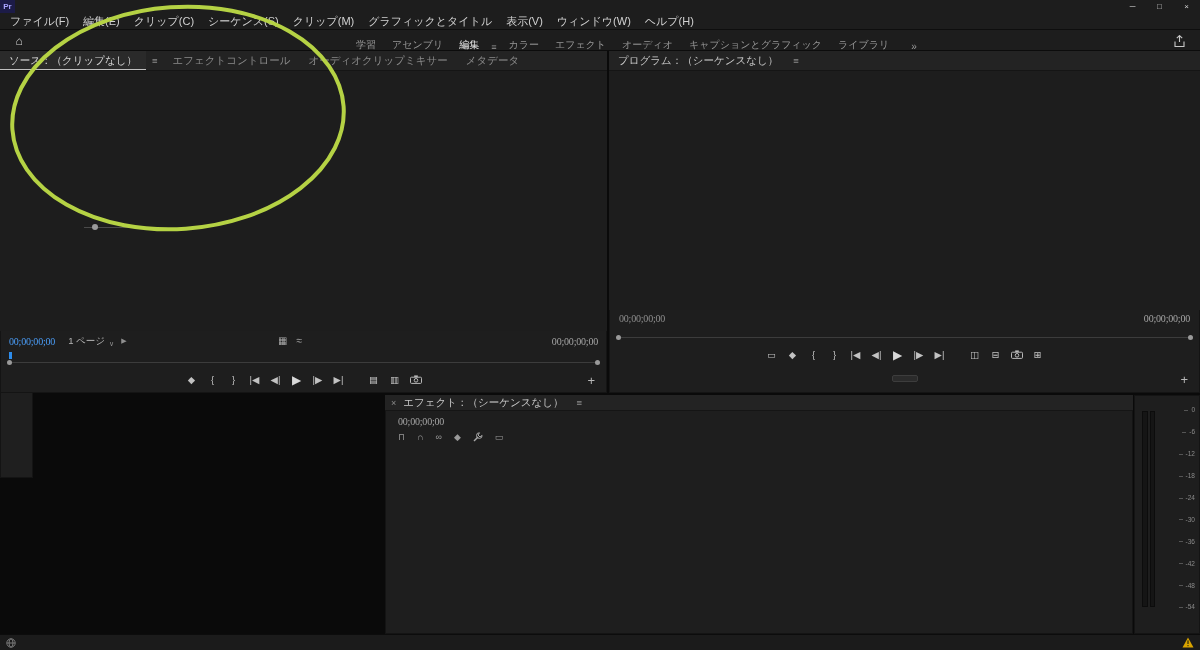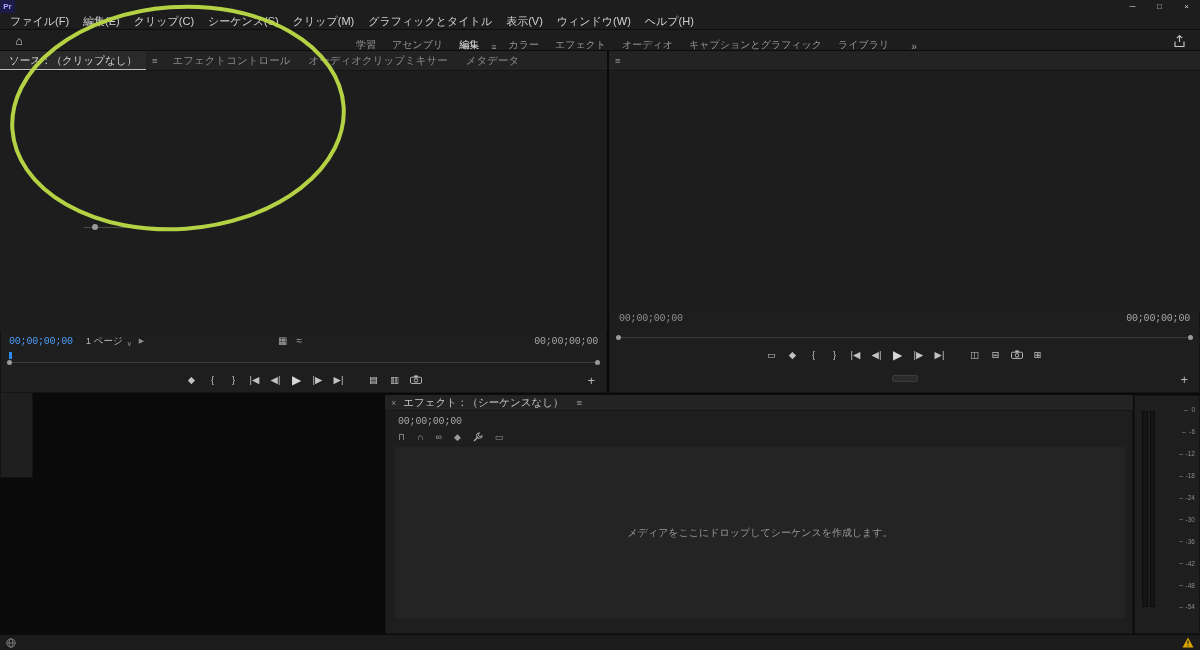--- a/index.html
+++ b/index.html
@@ -45,21 +45,21 @@
   #program-panel{left:609px;top:51px;width:591px;height:342px;display:flex;flex-direction:column}
   #project-panel{left:0;top:395px;width:350px;height:239px;border:1px solid #2d8ceb;background:#1f1f1f}
   #toolbar{left:351px;top:395px;width:33px;height:239px;background:#1f1f1f;box-shadow:inset 0 0 0 1px #141414;
     display:flex;flex-direction:column;align-items:center;padding-top:6px}
   #timeline-panel{left:385px;top:395px;width:748px;height:239px}
   #meters-panel{left:1134px;top:395px;width:66px;height:239px}
 
   
   .mon{flex:1;background:#1d1d1d}
   .mrow1{height:20px;display:flex;align-items:center;padding:0 9px;position:relative}
-  .tc{font-family:Liberation Mono, monospace;font-size:10px;letter-spacing:-.2px}
+  .tc{font-family:Liberation Serif, serif;font-size:10px;letter-spacing:-.2px}
   .tc.blue{color:#4a9df8}
   .tc.gray{color:#a5a5a5}
   .tc.dim{color:#8f8f8f}
   .zoomsel{margin-left:13px;display:flex;align-items:flex-end;font-size:9.5px;color:#b5b5b5}
   .caret{font-size:7px;color:#8f8f8f;margin-left:4px}
   .flyoutarrow{font-size:7px;color:#8f8f8f;margin-left:7px}
   .midicons{position:absolute;left:278px;top:0;height:20px;display:flex;align-items:center;gap:9px}
   .icon{font-size:10px;color:#a8a8a8;line-height:1;display:inline-flex;align-items:center;justify-content:center}
   .spacer{flex:1}
   .scrub{height:16px;position:relative}
@@ -214,20 +214,21 @@
             <rect x="0.5" y="2.2" width="11" height="6.2" rx="1" fill="none" stroke="#b8b8b8"></rect>
             <circle cx="6" cy="5.3" r="1.8" fill="none" stroke="#b8b8b8"></circle>
             <rect x="4.2" y="0.4" width="3.6" height="1.8" fill="#b8b8b8"></rect>
           </svg></span>
       <span class="tplus">+</span>
     </div>
   </section>
 
   <section id="program-panel" class="panel">
     <div class="phead">
+      <span class="ptab activeflat">プログラム：（シーケンスなし）</span>
       <span class="pmenu">≡</span>
     </div>
     <div class="mon"></div>
     <div class="ptcrow">
       <span class="tc dim">00;00;00;00</span>
       <span class="spacer"></span>
       <span class="tc gray">00;00;00;00</span>
     </div>
     <div class="scrub">
       <span class="zbar">
@@ -392,23 +393,20 @@
       <span class="icon">∞</span>
       <span class="icon">◆</span>
       <span class="icon">
           <svg width="10" height="10" viewBox="0 0 10 10">
             <path d="M6.5 0.8 a2.8 2.8 0 1 0 2.6 2.6 L7 5 5 3 Z" fill="none" stroke="#a8a8a8"></path>
             <path d="M5 5 L1 9" stroke="#a8a8a8" stroke-width="1.4"></path>
           </svg>
         </span>
       <span class="icon">▭</span>
     </div>
-    <div class="tltrack">
-      <span>メディアをここにドロップしてシーケンスを作成します。</span>
-    </div>
   </section>
 
   <section id="meters-panel" class="panel">
     <div class="meterbars">
       <span class="mbar"></span>
       <span class="mbar"></span>
     </div>
     <div class="meterscale">
       <span class="mlabel">0</span>
       <span class="mlabel">-6</span>

